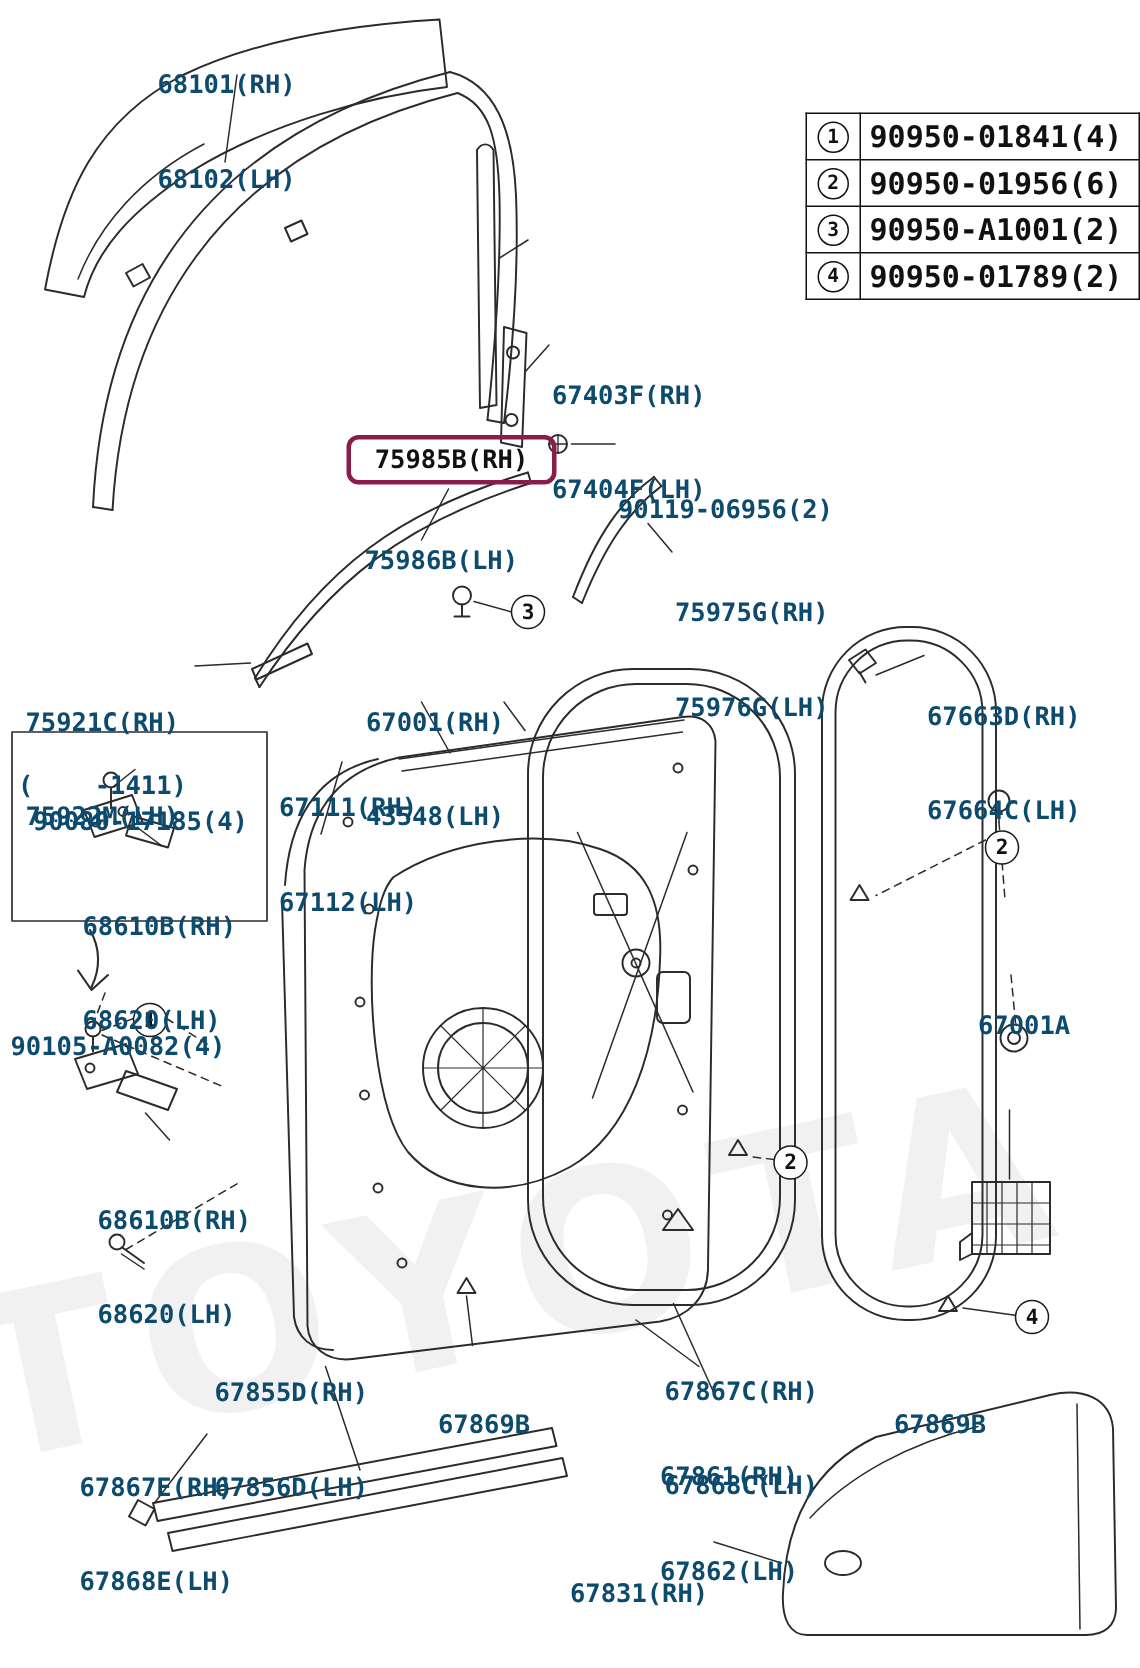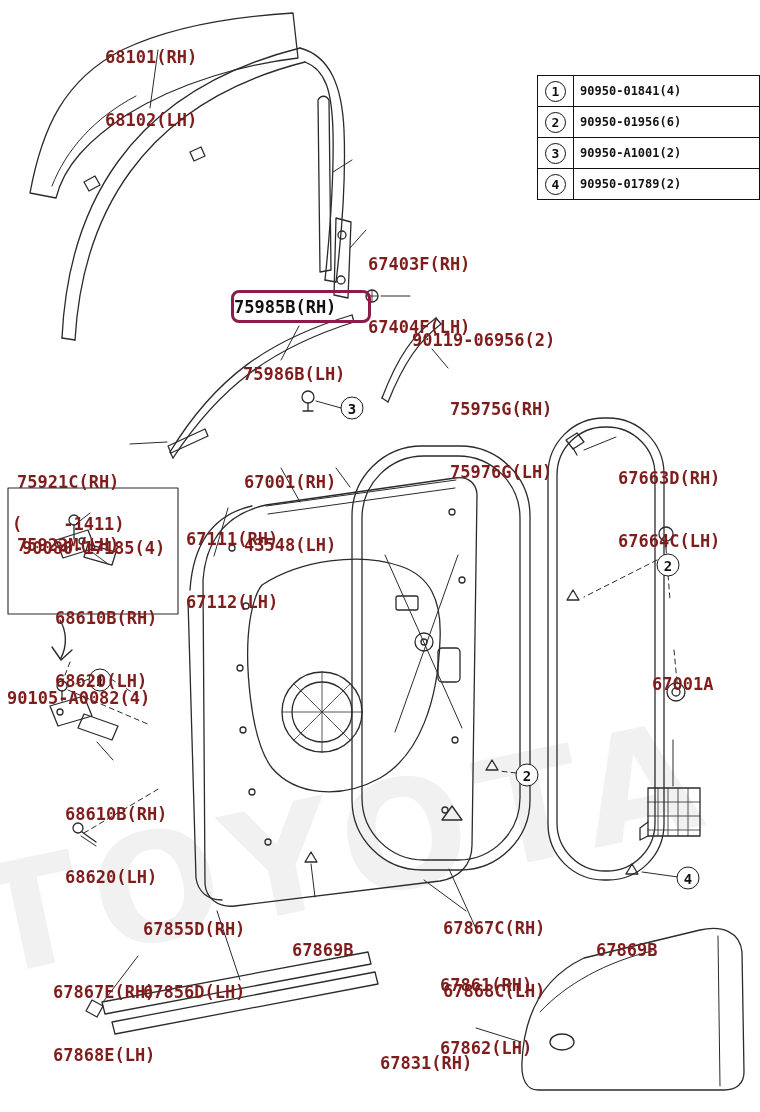--- a/index.html
+++ b/index.html
@@ -14,30 +14,31 @@
     font-family: "DejaVu Sans Mono", "Liberation Mono", monospace;
     color: #111;
   }
   svg.art { position:absolute; left:0; top:0; }
   .lbl {
     position: absolute;
     font-size: 17px;
     font-weight: bold;
     line-height: 21px;
     white-space: pre;
-    color: #7f1d1d;
+    color: #0c4a6e;
   }
   .lbl span { display:block; }
   .lbl.small { font-size: 13px; font-weight: normal; }
   .hl-box {
     position: absolute;
     border: 3px solid var(--hl);
     border-radius: 8px;
     display: flex;
     align-items: center;
+    justify-content: center;
     font-size: 17px;
     font-weight: bold;
     background: transparent;
   }
   .marker {
     position: absolute;
     width: 23px; height: 23px;
     border: 1.6px solid #1a1a1a;
     border-radius: 50%;
     background: #fff;
@@ -47,21 +48,21 @@
   }
   table.legend {
     position: absolute; left: 537px; top: 75px;
     border-collapse: collapse;
     background: #fff;
   }
   table.legend td { border: 1.6px solid #111; height: 31px; }
   table.legend td.num { width: 37px; text-align: center; vertical-align: middle; }
   table.legend td.part {
     width: 195px; padding: 0 4px 0 6px;
-    font-size: 12px; font-weight: bold; vertical-align: middle;
+    font-size: 20px; font-weight: bold; vertical-align: middle;
   }
   .circ {
     display: inline-flex; width: 21px; height: 21px;
     border: 1.5px solid #111; border-radius: 50%;
     align-items: center; justify-content: center;
     font-size: 13px; font-weight: bold;
   }
   .watermark {
     position: absolute; left: -30px; top: 740px;
     width: 950px;

